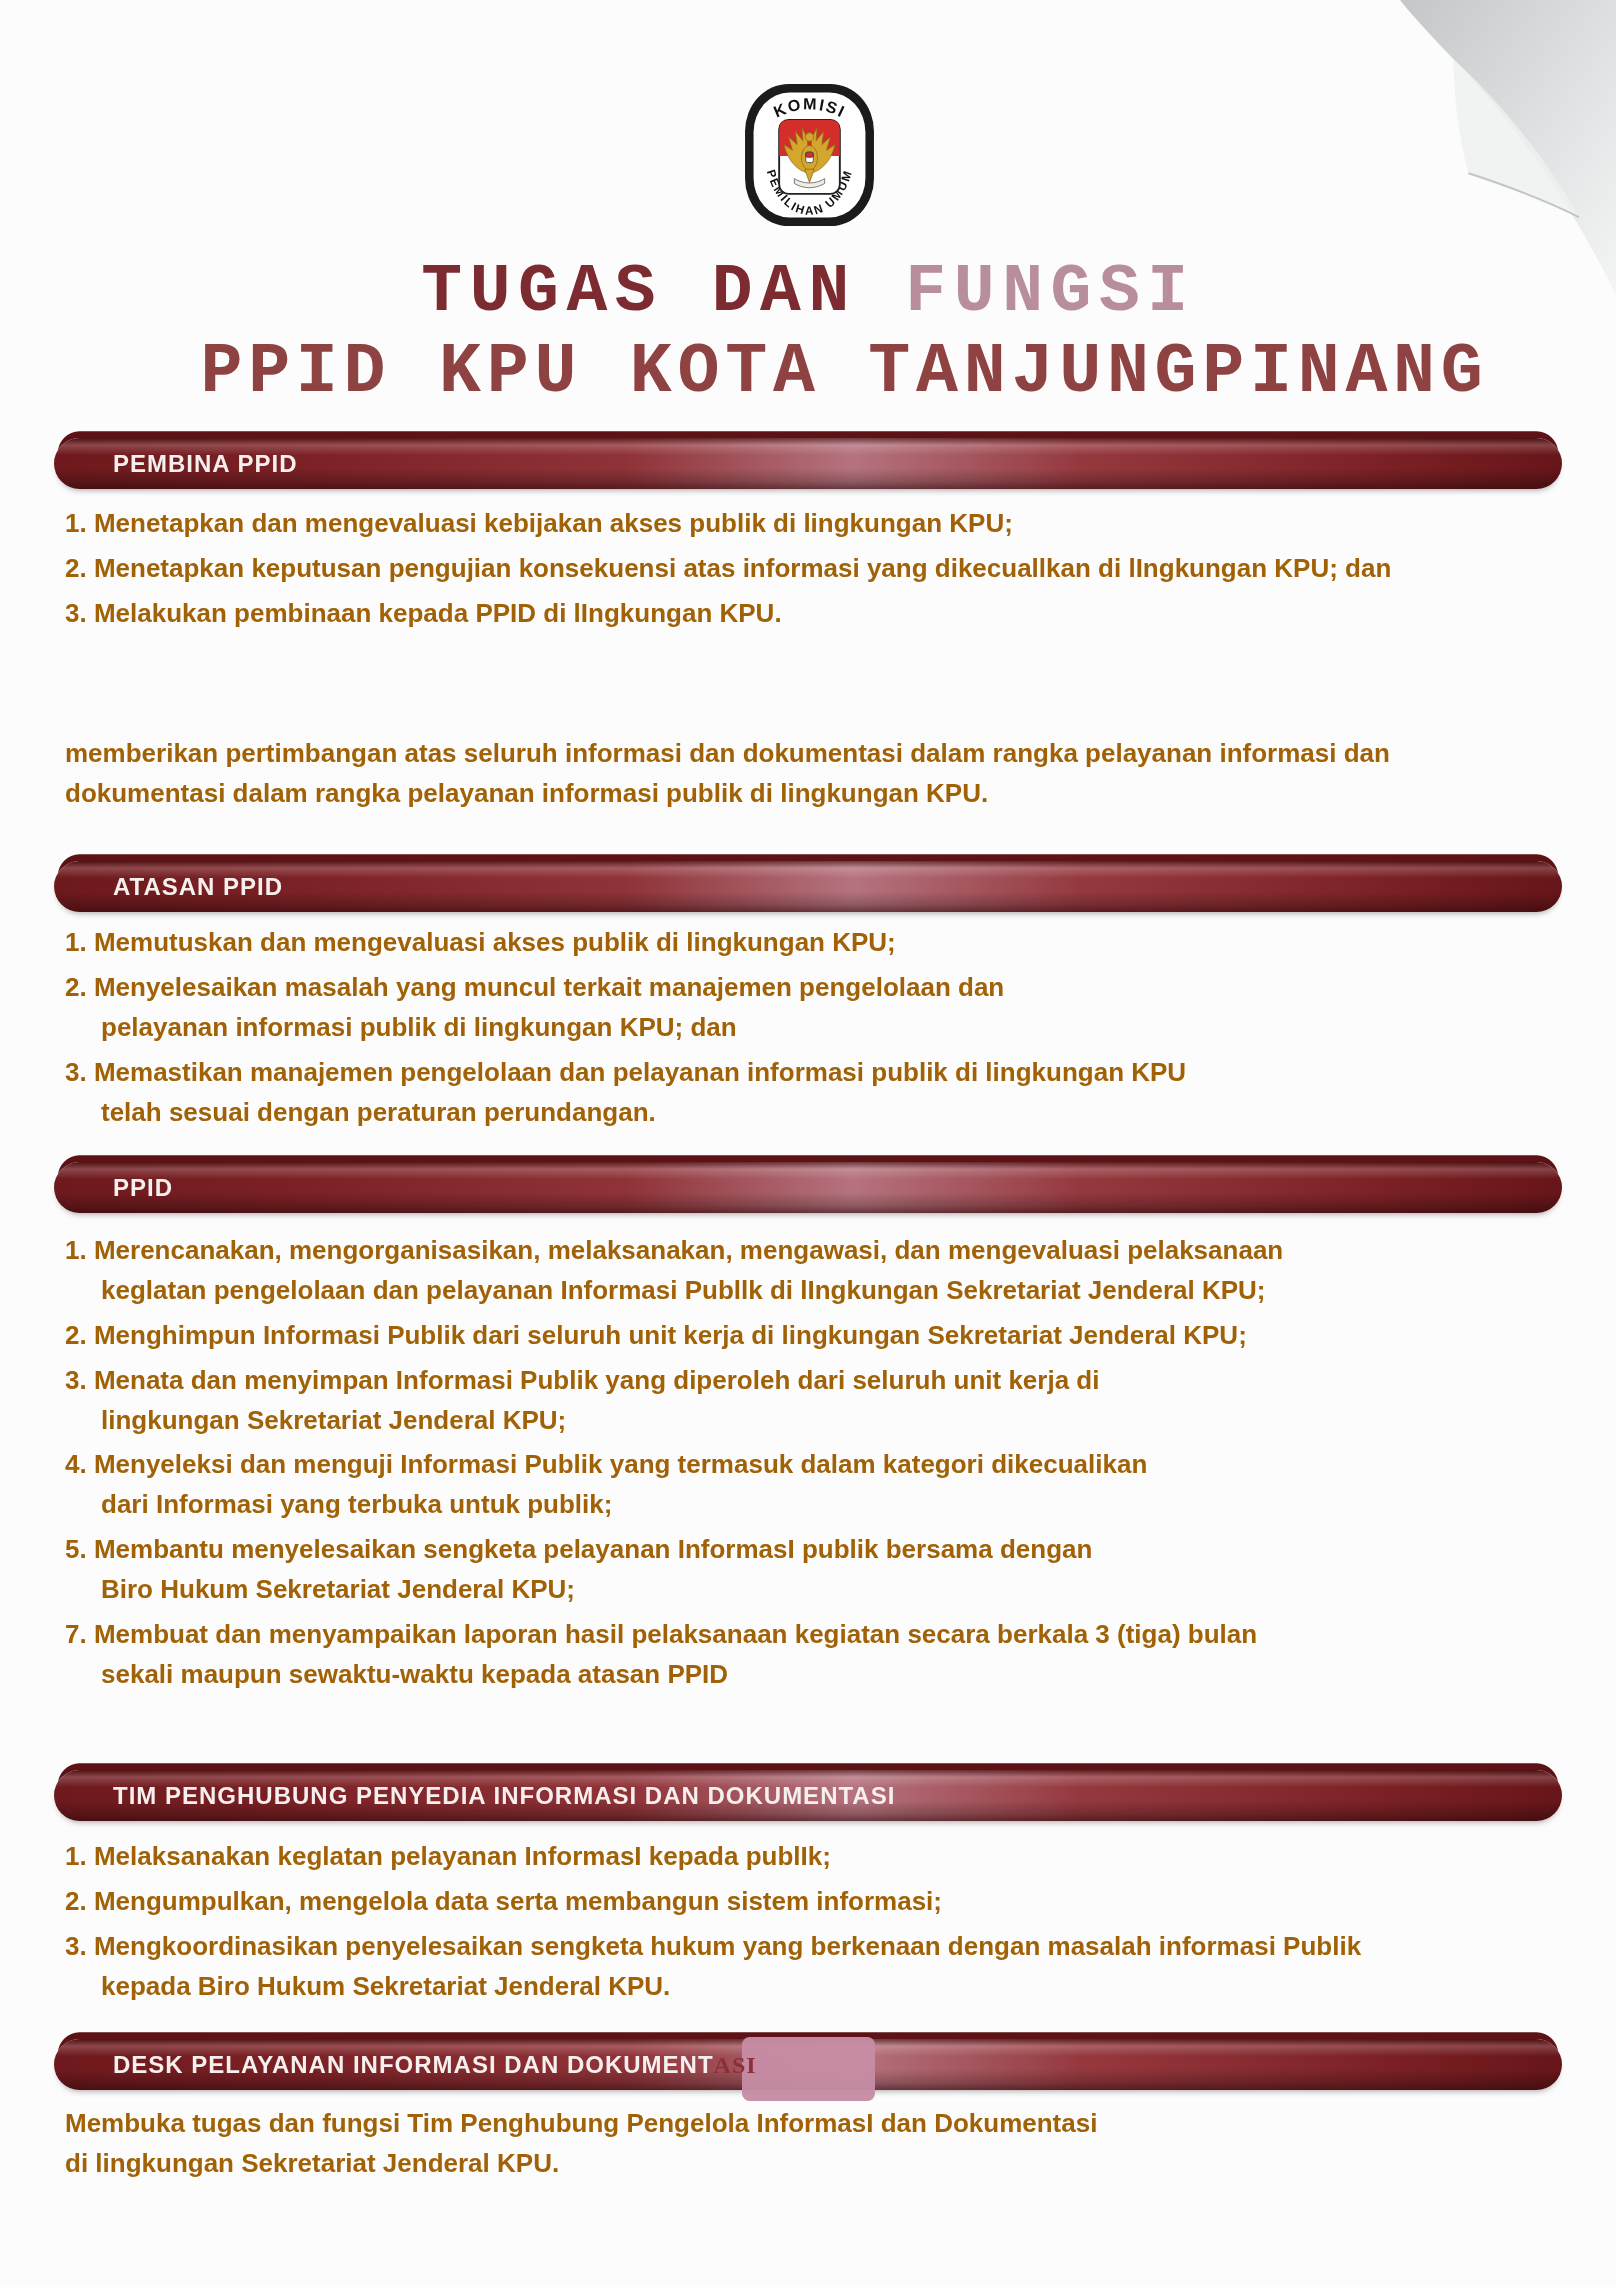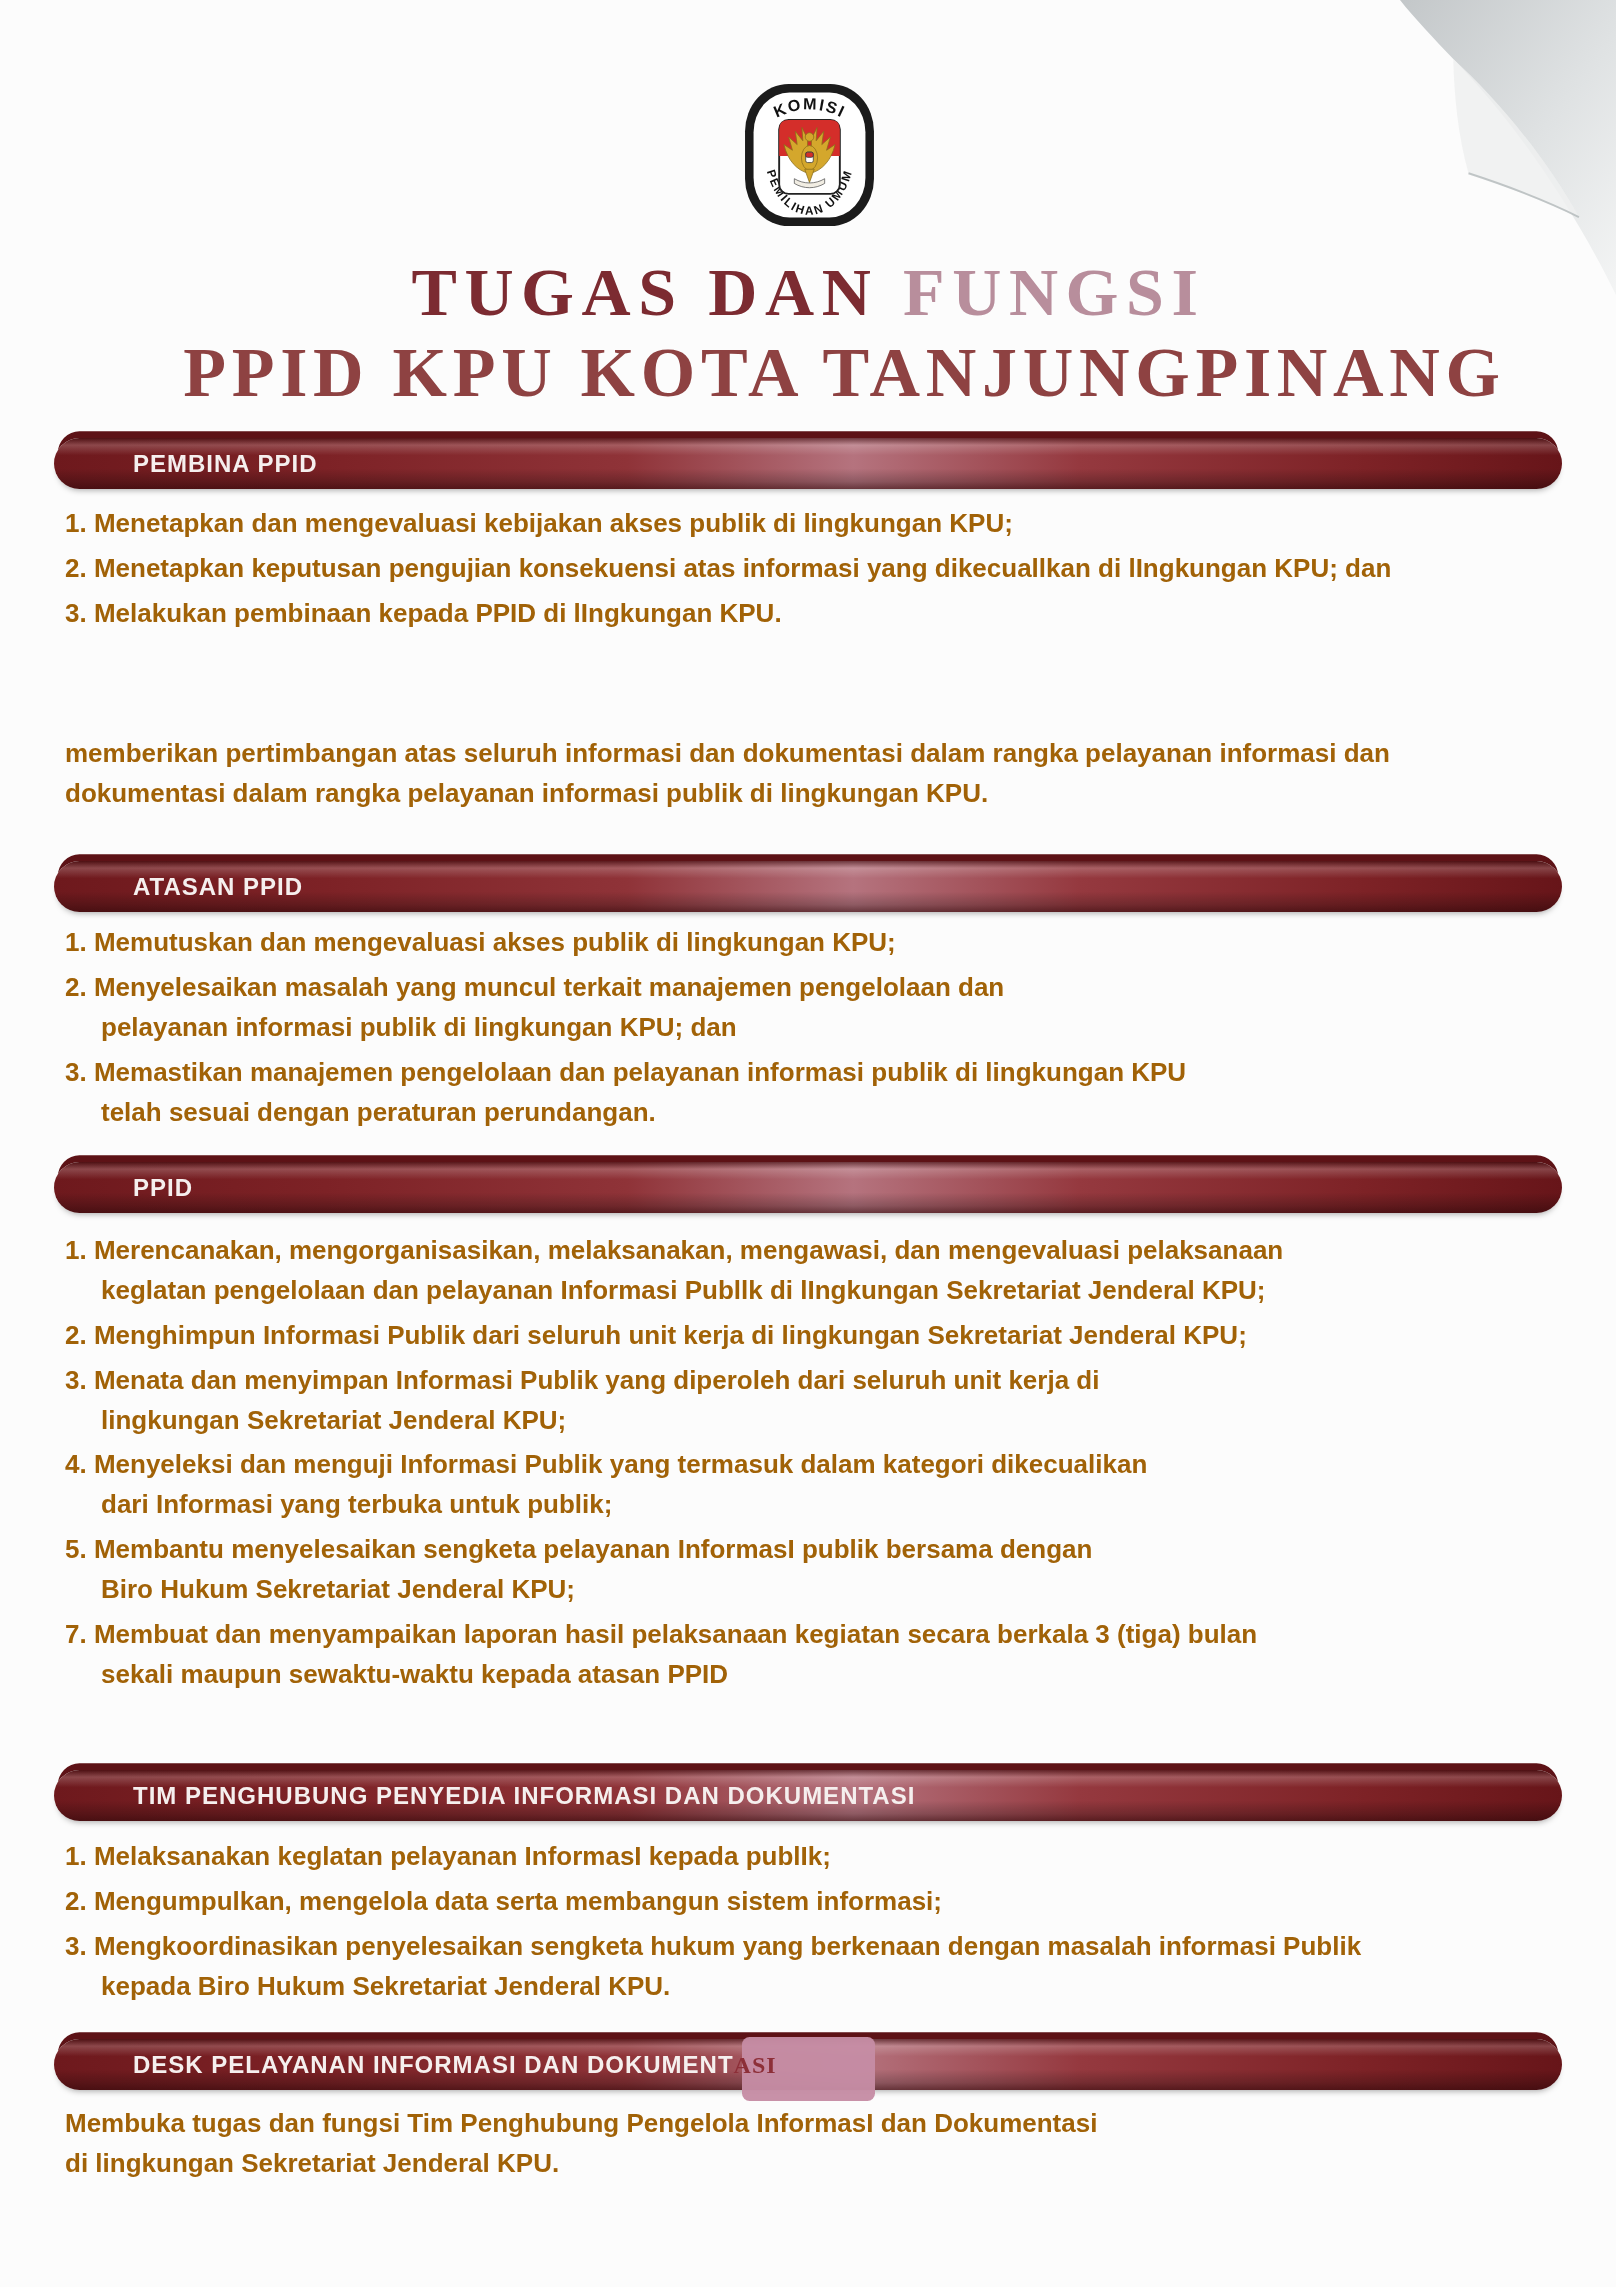--- a/index.html
+++ b/index.html
@@ -17,21 +17,21 @@
 
   
   .curl{position:absolute;top:0;right:0;width:217px;height:297px;pointer-events:none;}
 
   
   .logo{position:absolute;left:743px;top:82px;width:133px;height:146px;}
 
   
   .title{
     position:absolute;left:0;width:100%;text-align:center;
-    font-family:Liberation Serif, serif;
+    font-family:Liberation Mono, monospace;
     font-weight:bold;white-space:nowrap;
   }
   .title-line1{top:253px;font-size:68px;letter-spacing:7.6px;color:#7c2b31;}
   .title-line1 .accent{color:#b88e9c;}
   .title-line2{top:333px;font-size:70px;letter-spacing:5.7px;color:#8e4242;padding-left:36px;}
 
   
   .bar{
     position:absolute;left:54px;width:1508px;height:51px;
     border-radius:26px;
@@ -39,21 +39,21 @@
       linear-gradient(180deg, rgba(50,8,10,0.55) 0%, rgba(255,255,255,0.20) 14%,
         rgba(255,255,255,0) 34%, rgba(0,0,0,0) 60%,
         rgba(0,0,0,0.22) 86%, rgba(40,6,8,0.55) 100%),
       linear-gradient(90deg, #6e191d 0%, #7d2226 18%, #8f3338 38%,
         #b5737e 53%, #95393f 68%, #7d2226 87%, #671519 100%);
     box-shadow:0 -10.5px 0 -3.8px #5d1216, 0 4.8px 6.7px -3.8px rgba(0,0,0,0.35);
   }
   .bar .bar-label{
     position:absolute;left:59px;top:0;height:51px;line-height:51px;
     font-size:24px;font-weight:bold;letter-spacing:1px;
-    color:#f5efee;white-space:nowrap;z-index:2;margin-left:20px;
+    color:#f5efee;white-space:nowrap;z-index:2;
   }
   .bar .bar-label .accent{color:#8d2f38;font-family:Liberation Serif, serif;}
   .blotch{
     position:absolute;top:-2.9px;bottom:-2.9px;left:686px;width:135px;
     background:#c68da4;border-radius:7.6px;opacity:0.96;z-index:1;
   }
   .blotch.low{top:-1.9px;bottom:-11.4px;left:688px;width:133px;}
 
   
   .items,.para{

